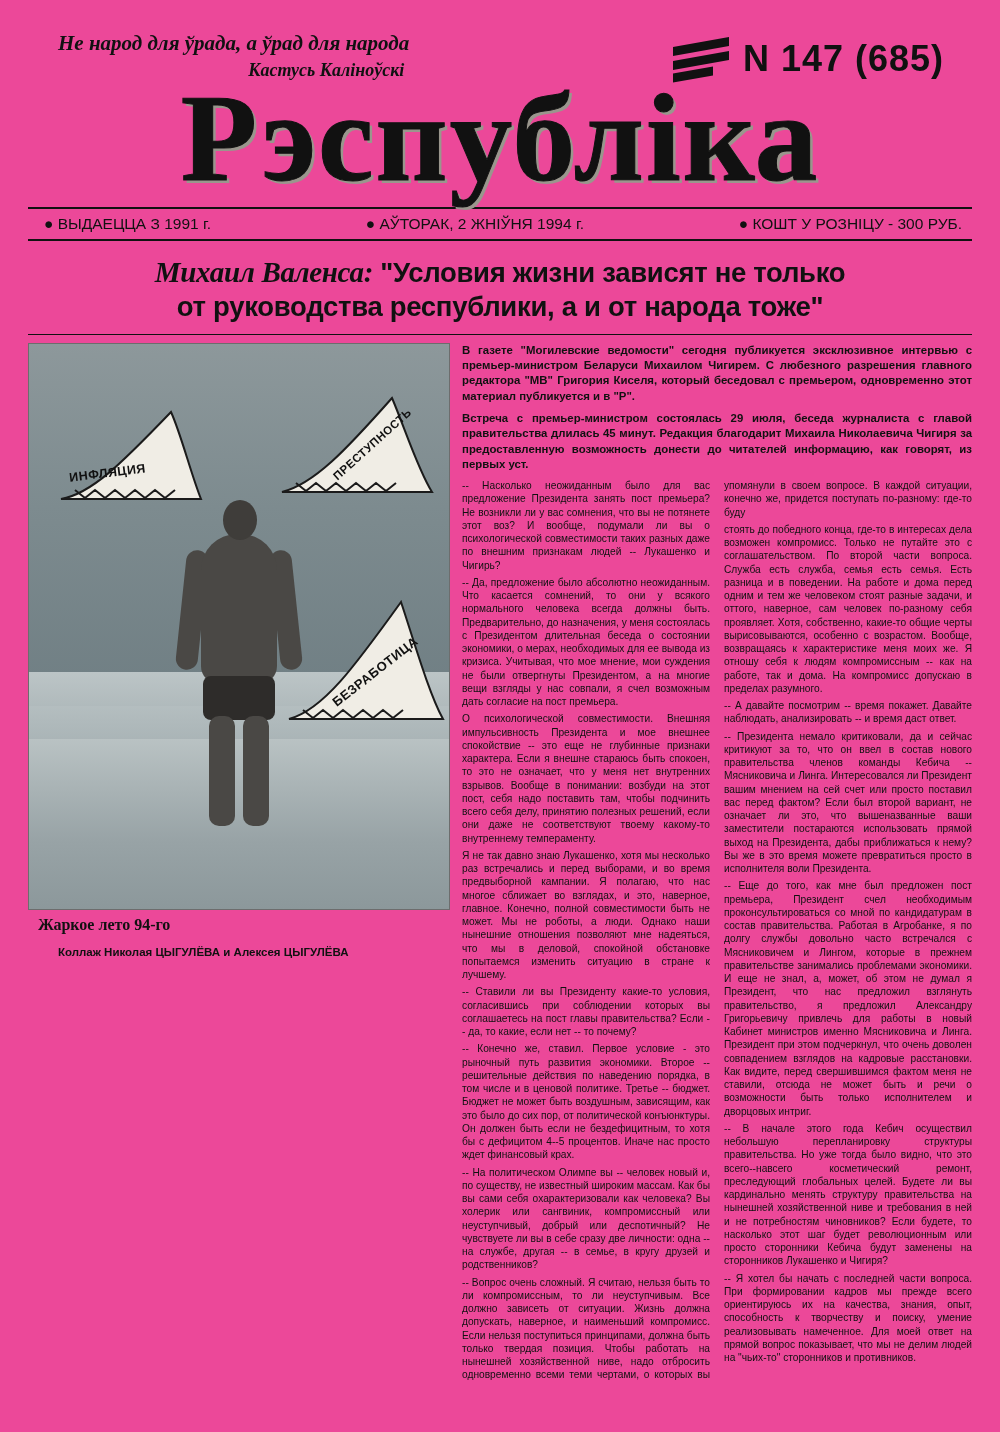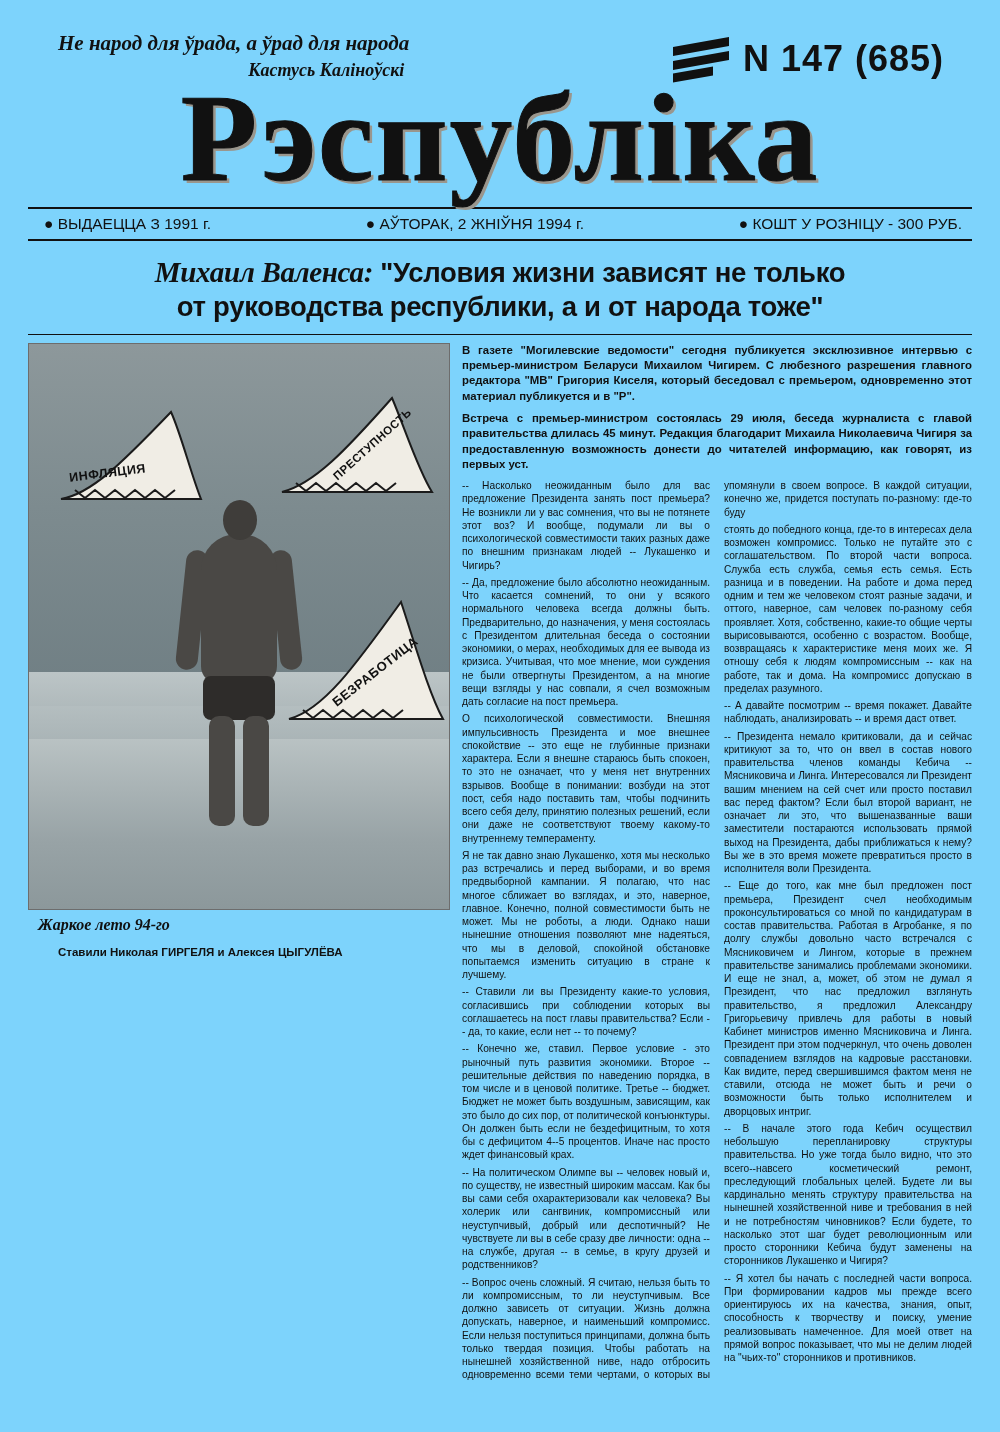--- a/index.html
+++ b/index.html
@@ -6,21 +6,21 @@
   body{
     width:1000px;height:1432px;
     background:#d9d6cf;
     font-family:"Liberation Serif", serif;
     color:#111;
     overflow:hidden;
   }
   .page{
     position:relative;
     width:1000px;height:1432px;
-    background:#7dd3fc;
+    background:#ec4899;
     box-sizing:border-box;
     padding:0 28px;
   }
   
   .epigraph{
     padding-top:30px;
     display:flex;
     align-items:flex-start;
     justify-content:space-between;
   }
@@ -166,21 +166,20 @@
     font-size:12.5px;
     letter-spacing:.5px;
     color:#111;
   }
   .shark{
     position:absolute;
   }
   .shark svg{display:block;}
   .photo-cap{
     font-family:"Liberation Serif", serif;
-    font-style:italic;
     font-weight:bold;
     font-size:16px;
     margin:6px 0 12px 10px;
   }
   .photo-cred{
     font-family:"Liberation Sans", sans-serif;
     font-weight:bold;
     font-size:11.5px;
     margin:2px 0 0 30px;
   }
@@ -280,21 +279,21 @@
 
         <div class="shark" style="left:250px;top:250px;">
           <svg width="175" height="145" viewBox="0 0 175 145">
             <path d="M10 125 C44 116 76 72 122 8 C134 44 150 100 164 125 Z" fill="#f0ede5" stroke="#1b1b1b" stroke-width="2"></path>
             <path d="M24 116 l10 8 l10 -8 l10 8 l10 -8 l10 8 l10 -8 l10 8 l10 -8 l10 8 l10 -8" fill="none" stroke="#1b1b1b" stroke-width="2"></path>
           </svg>
           <div class="fin-label" style="left:44px;top:70px;transform:rotate(-38deg);font-size:13px;">БЕЗРАБОТИЦА</div>
         </div>
       </div>
       <div class="photo-cap">Жаркое лето 94-го</div>
-      <div class="photo-cred">Ставили Николая ГИРГЕЛЯ и Алексея ЦЫГУЛЁВА</div>
+      <div class="photo-cred">Коллаж Николая ЦЫГУЛЁВА и Алексея ЦЫГУЛЁВА</div>
     </div>
 
     <div class="col-text">
       <div class="lead">
         <p>В газете "Могилевские ведомости" сегодня публикуется эксклюзивное интервью с премьер-министром Беларуси Михаилом Чигирем. С любезного разрешения главного редактора "МВ" Григория Киселя, который беседовал с премьером, одновременно этот материал публикуется и в "Р".</p>
         <p>Встреча с премьер-министром состоялась 29 июля, беседа журналиста с главой правительства длилась 45 минут. Редакция благодарит Михаила Николаевича Чигиря за предоставленную возможность донести до читателей информацию, как говорят, из первых уст.</p>
       </div>
       <div class="twocol">
         <p class="q">-- Насколько неожиданным было для вас предложение Президента занять пост премьера? Не возникли ли у вас сомнения, что вы не потянете этот воз? И вообще, подумали ли вы о психологической совместимости таких разных даже по внешним признакам людей -- Лукашенко и Чигирь?</p>
         <p>-- Да, предложение было абсолютно неожиданным. Что касается сомнений, то они у всякого нормального человека всегда должны быть. Предварительно, до назначения, у меня состоялась с Президентом длительная беседа о состоянии экономики, о мерах, необходимых для ее вывода из кризиса. Учитывая, что мое мнение, мои суждения не были отвергнуты Президентом, а на многие вещи взгляды у нас совпали, я счел возможным дать согласие на пост премьера.</p>

